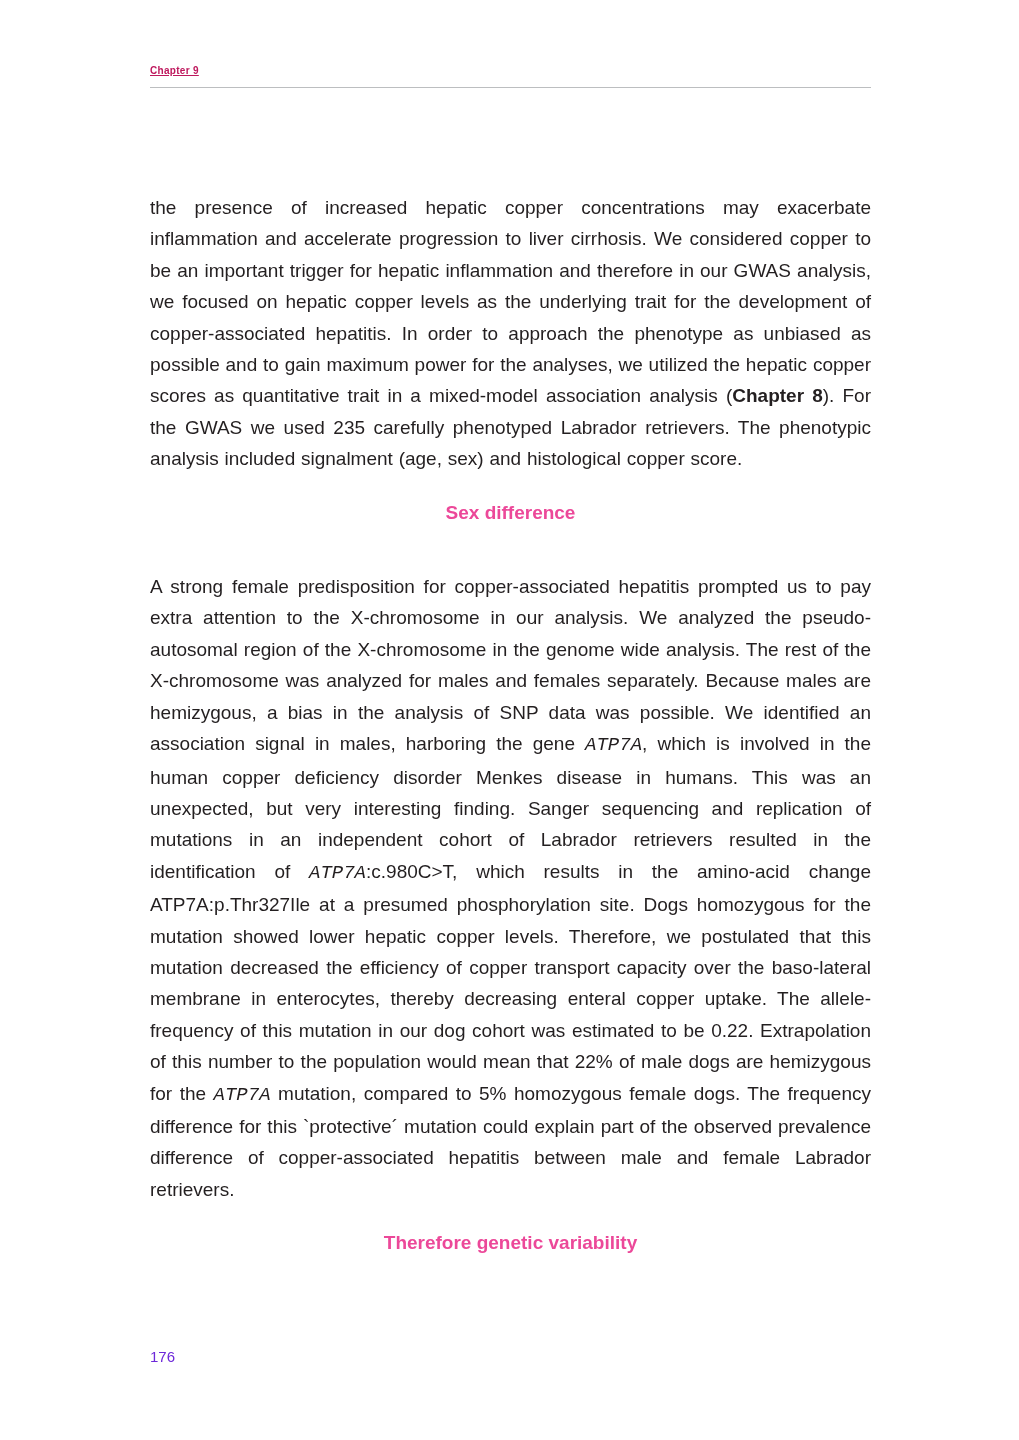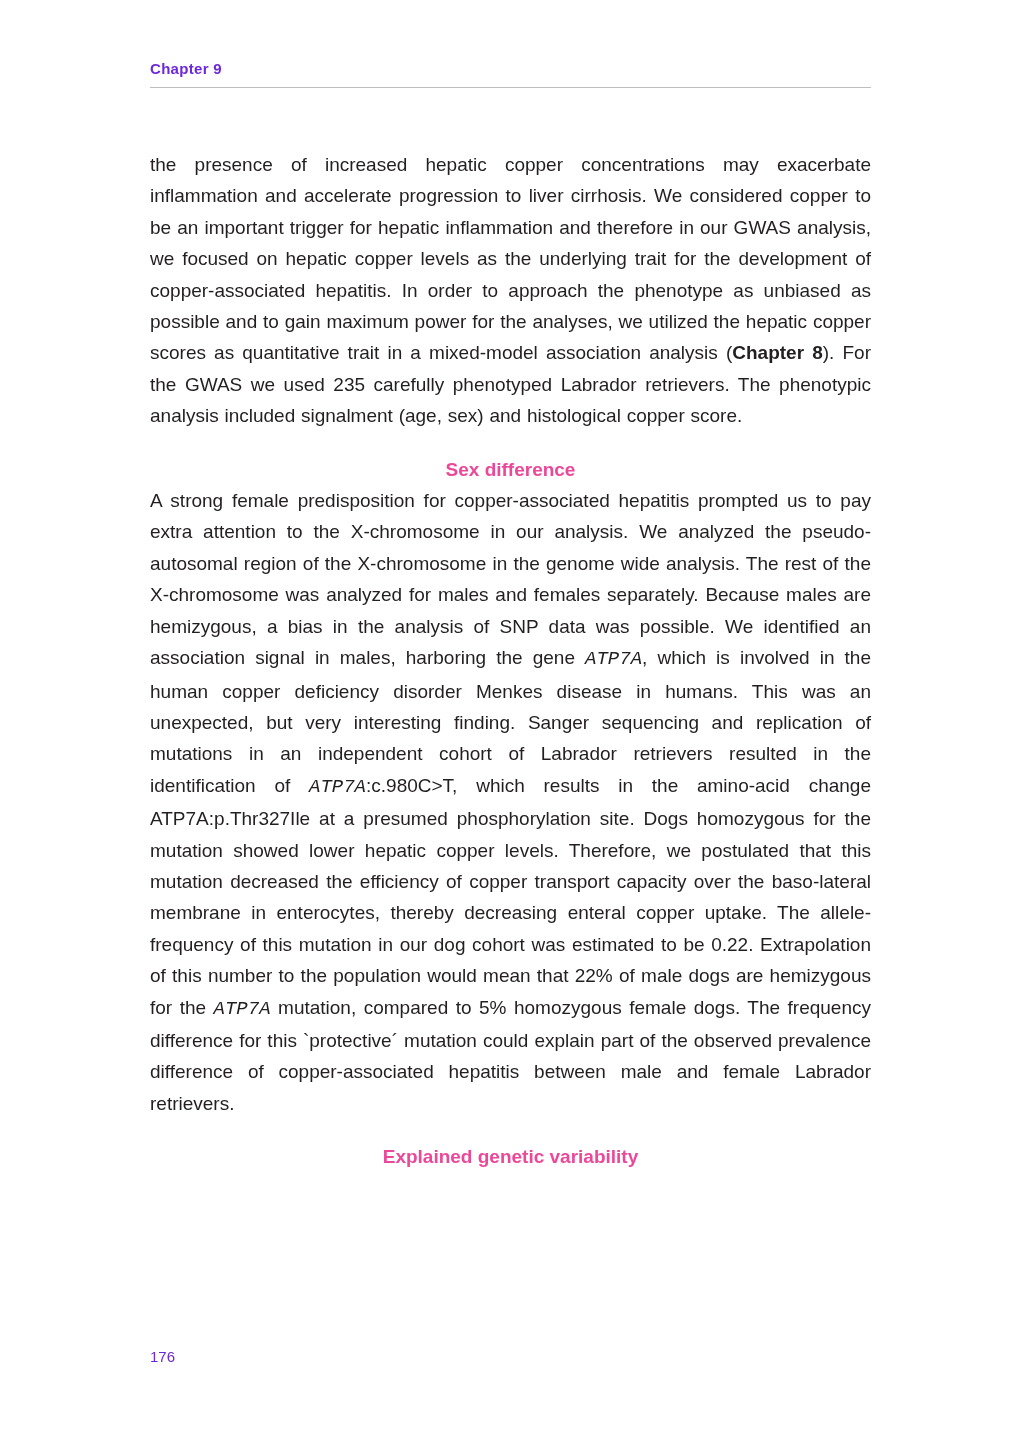--- a/index.html
+++ b/index.html
@@ -19,37 +19,39 @@
   }
   .page-header {
     position: absolute;
     left: 150px;
     top: 60px;
     width: 721px;
     padding-bottom: 9px;
     border-bottom: 1px solid #bcbec0;
   }
   .chapter-label {
-    font-size: 15px;
+    font-size: 10px;
     font-weight: bold;
-    color: #6d28d9;
+    color: #be185d;
     letter-spacing: 0.3px;
+    text-decoration: underline;
   }
   .page-content {
     position: absolute;
     left: 150px;
     top: 149px;
     width: 721px;
     color: #231f20;
     font-size: 19px;
     line-height: 31.4px;
   }
   p.body-para {
     text-align: justify;
     word-spacing: 0.5px;
+    margin-top: 43px;
   }
   h2.section-heading {
     font-size: 19px;
     line-height: 31.4px;
     font-weight: bold;
     color: #ec4899;
     margin-top: 22px;
     text-align: center;
   }
   .bold { font-weight: bold; }
@@ -72,21 +74,21 @@
   </div>
 
   <div class="page-content">
 
     <p class="body-para"><span>the presence of increased hepatic copper concentrations may exacerbate inflammation and accelerate progression to liver cirrhosis. We considered copper to be an important trigger for hepatic inflammation and therefore in our GWAS analysis, we focused on hepatic copper levels as the underlying trait for the development of copper-associated hepatitis. In order to approach the phenotype as unbiased as possible and to gain maximum power for the analyses, we utilized the hepatic copper scores as quantitative trait in a mixed-model association analysis (</span><span class="bold">Chapter 8</span><span>). For the GWAS we used 235 carefully phenotyped Labrador retrievers. The phenotypic analysis included signalment (age, sex) and histological copper score.</span></p>
 
     <h2 class="section-heading">Sex difference</h2>
 
     <p class="body-para"><span>A strong female predisposition for copper-associated hepatitis prompted us to pay extra attention to the X-chromosome in our analysis. We analyzed the pseudo-autosomal region of the X-chromosome in the genome wide analysis. The rest of the X-chromosome was analyzed for males and females separately. Because males are hemizygous, a bias in the analysis of SNP data was possible. We identified an association signal in males, harboring the gene </span><span class="italic">ATP7A</span><span>, which is involved in the human copper deficiency disorder Menkes disease in humans. This was an unexpected, but very interesting finding. Sanger sequencing and replication of mutations in an independent cohort of Labrador retrievers resulted in the identification of </span><span class="italic">ATP7A</span><span>:c.980C&gt;T, which results in the amino-acid change ATP7A:p.Thr327Ile at a presumed phosphorylation site. Dogs homozygous for the mutation showed lower hepatic copper levels. Therefore, we postulated that this mutation decreased the efficiency of copper transport capacity over the baso-lateral membrane in enterocytes, thereby decreasing enteral copper uptake. The allele-frequency of this mutation in our dog cohort was estimated to be 0.22. Extrapolation of this number to the population would mean that 22% of male dogs are hemizygous for the </span><span class="italic">ATP7A</span><span> mutation, compared to 5% homozygous female dogs. The frequency difference for this `protective´ mutation could explain part of the observed prevalence difference of copper-associated hepatitis between male and female Labrador retrievers.</span></p>
 
-    <h2 class="section-heading">Explained genetic variability</h2>
+    <h2 class="section-heading">Therefore genetic variability</h2>
 
 
   </div>
 
   <div class="page-footer">
     <span>176</span>
   </div>
 
 </div>
 

